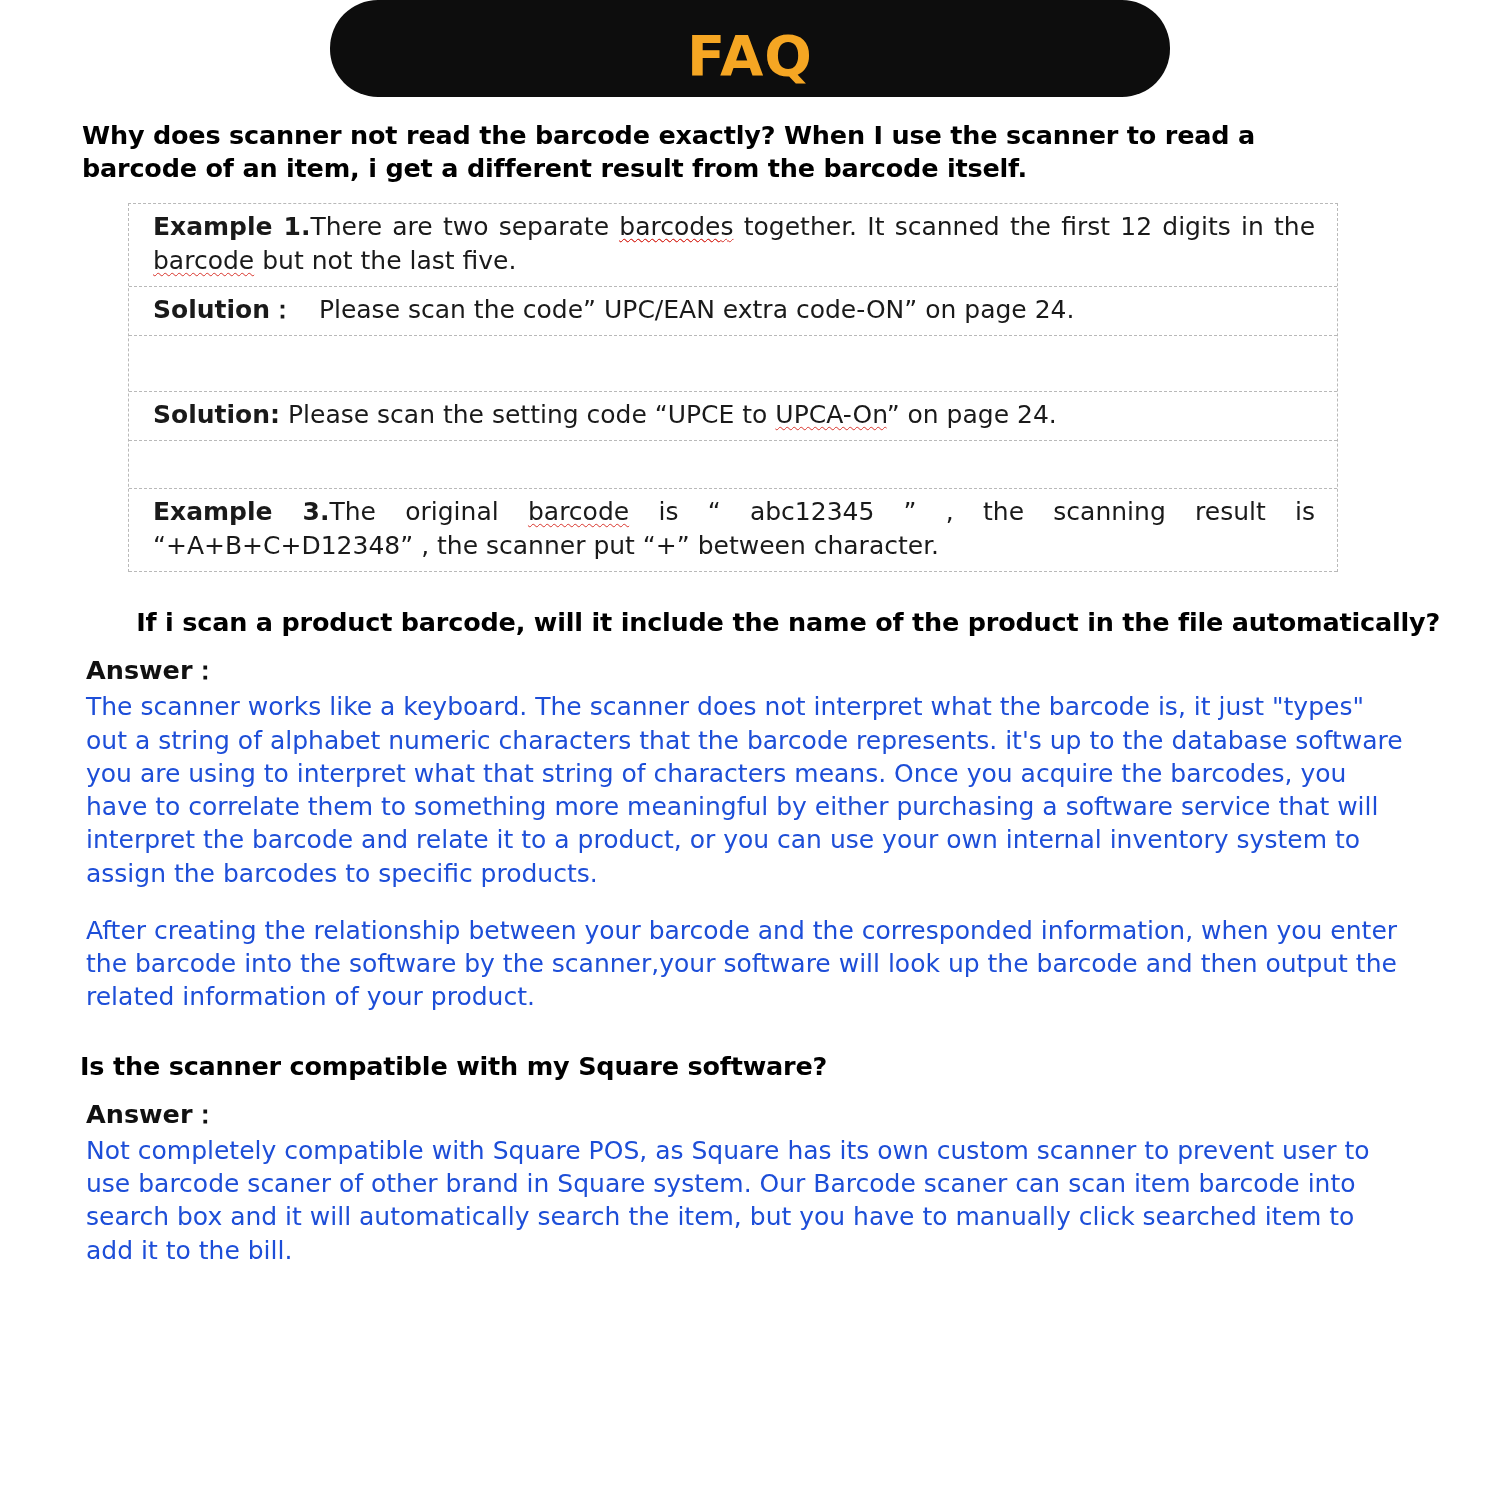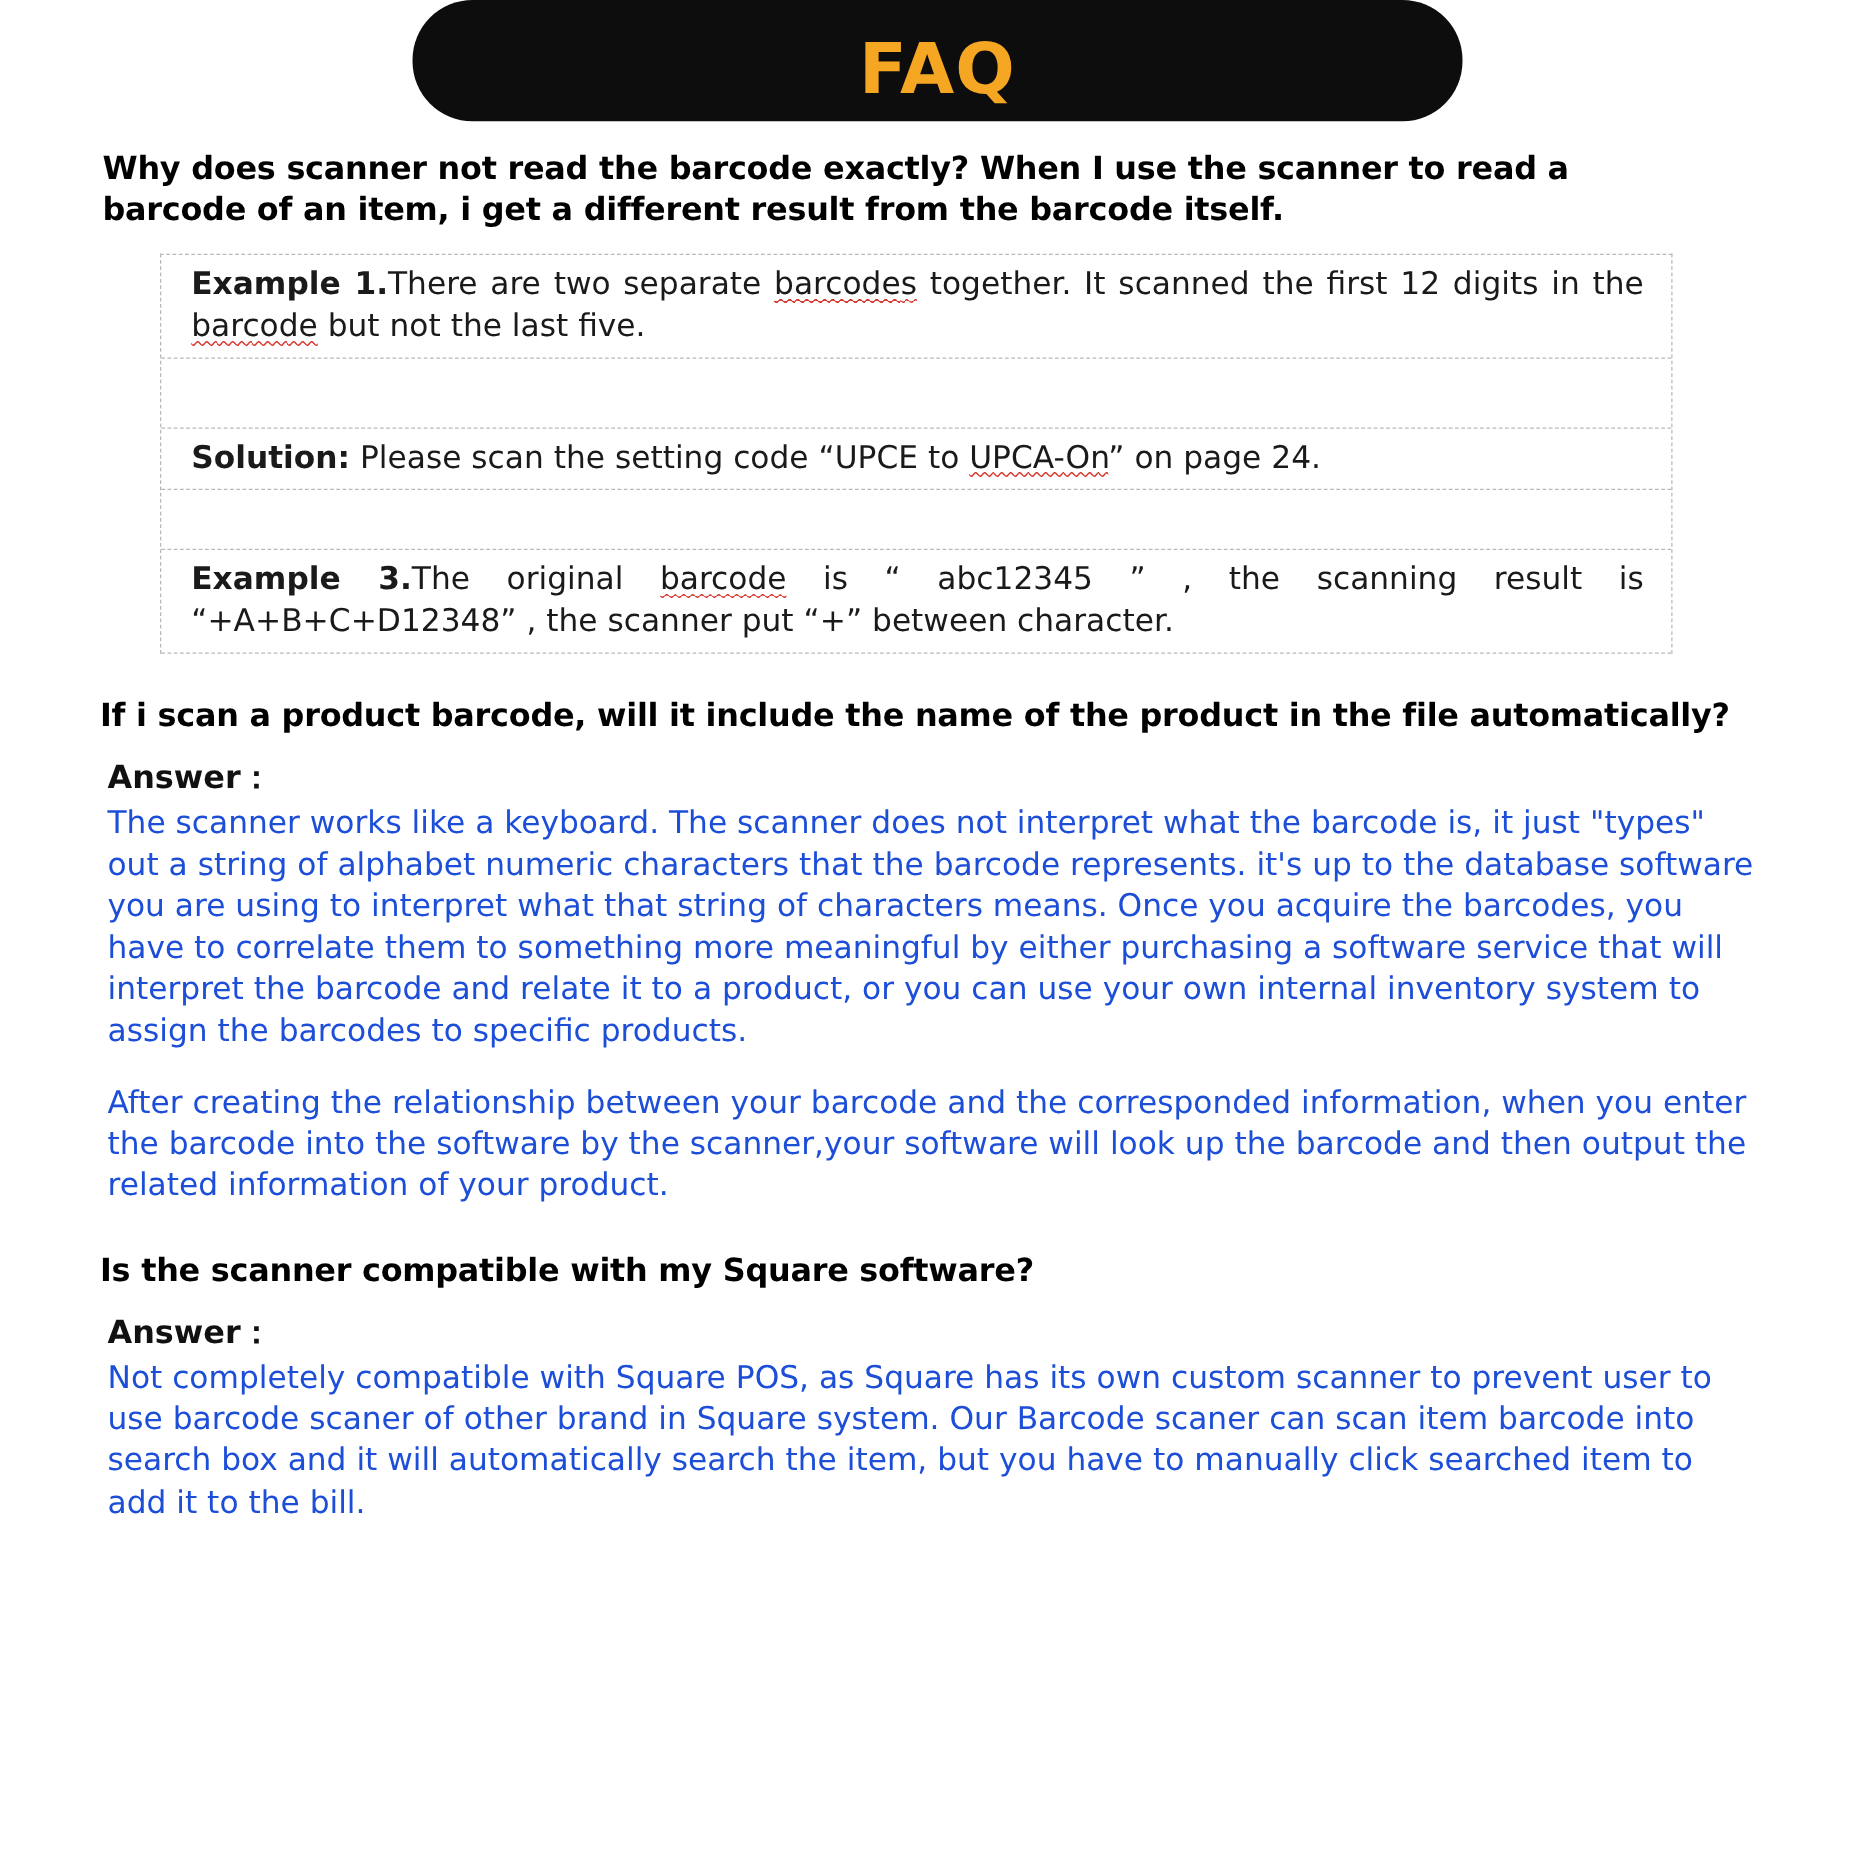--- a/index.html
+++ b/index.html
@@ -86,20 +86,21 @@
     text-underline-offset: 3px;
   }
   .last-row {
     border-bottom: 1px dashed #b9b9b9;
   }
 
   
   #q2 {
     margin: 34px 0 0 80px;
     width: 1360px;
+    text-align: right;
   }
   #q3 {
     margin: 36px 0 0 80px;
     width: 1300px;
   }
   .answer-label {
     margin: 14px 0 2px 86px;
     font-size: 25.5px;
     font-weight: bold;
   }
@@ -123,20 +124,23 @@
 </div>
 
 <div class="question" id="q1">Why does scanner not read the barcode exactly?  When I use the scanner to read a barcode of an item,  i get a different result from the barcode itself.</div>
 
 <div class="examples">
 
   <div class="ex-row justify">
     <b>Example 1.</b><span>There are two separate <span class="squiggle"><span class="squiggle">barcode</span>s</span> together. It scanned the first 12 digits in the <span class="squiggle">barcode</span> but not the last five.</span>
   </div>
 
+  <div class="ex-row">
+    <b>Solution：</b>&nbsp;&nbsp; <span>Please scan the code” UPC/EAN extra code-ON” on page 24.</span>
+  </div>
 
   <div class="ex-row spacer"></div>
 
 
   <div class="ex-row">
     <b>Solution:</b> <span>Please scan the setting code  “UPCE to <span class="squiggle">UPCA-On</span>” on page 24.</span>
   </div>
 
   <div class="ex-row spacer2"></div>
 

